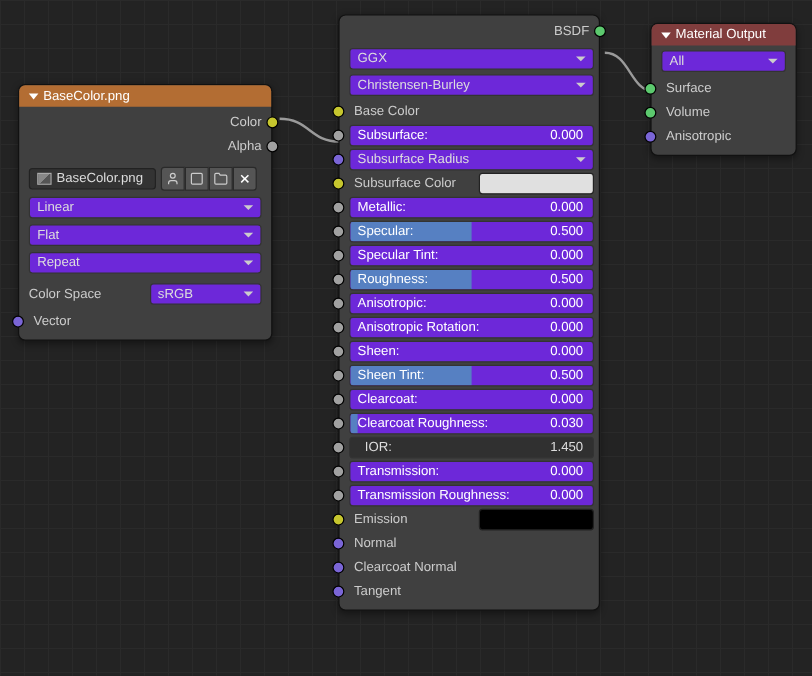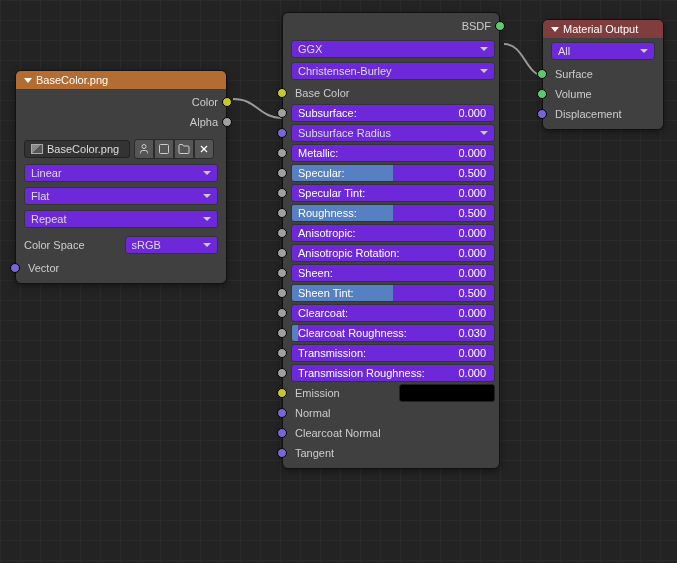--- a/index.html
+++ b/index.html
@@ -226,20 +226,25 @@
       </div>
 
     <div class="row">
         <span class="socket sock-in c-purple"></span>
       <div class="field">
           <span>Subsurface Radius</span>
           <span class="chev"></span>
         </div>
       </div>
 
+    <div class="row">
+        <span class="socket sock-in c-yellow"></span>
+      <span style="padding-left:4px">Subsurface Color</span>
+      <span class="swatch swatch-wide" style="background:#e0e0e0"></span>
+      </div>
 
     <div class="row">
         <span class="socket sock-in c-grey"></span>
       <div class="field slider">
           <span class="lbl">Metallic:</span>
           <span class="val-right">0.000</span>
         </div>
       </div>
 
     <div class="row">
@@ -311,20 +316,27 @@
 
     <div class="row">
         <span class="socket sock-in c-grey"></span>
       <div class="field slider">
           <div class="slider-fill" style="width:3%"></div>
           <span class="lbl">Clearcoat Roughness:</span>
           <span class="val-right">0.030</span>
         </div>
       </div>
 
+    <div class="row">
+        <span class="socket sock-in c-grey"></span>
+      <div class="field dark">
+          <span class="lbl" style="padding-left:6px">IOR:</span>
+          <span class="val-right">1.450</span>
+        </div>
+      </div>
 
     <div class="row">
         <span class="socket sock-in c-grey"></span>
       <div class="field slider">
           <span class="lbl">Transmission:</span>
           <span class="val-right">0.000</span>
         </div>
       </div>
 
     <div class="row">
@@ -373,16 +385,16 @@
     <div class="row label">
         <span class="socket sock-in c-green"></span>
         <span>Surface</span>
       </div>
     <div class="row label">
         <span class="socket sock-in c-green"></span>
         <span>Volume</span>
       </div>
     <div class="row label">
         <span class="socket sock-in c-purple"></span>
-        <span>Displacement</span>
+        <span>Anisotropic</span>
       </div>
   </div>
 </div>
 
 </body></html>

